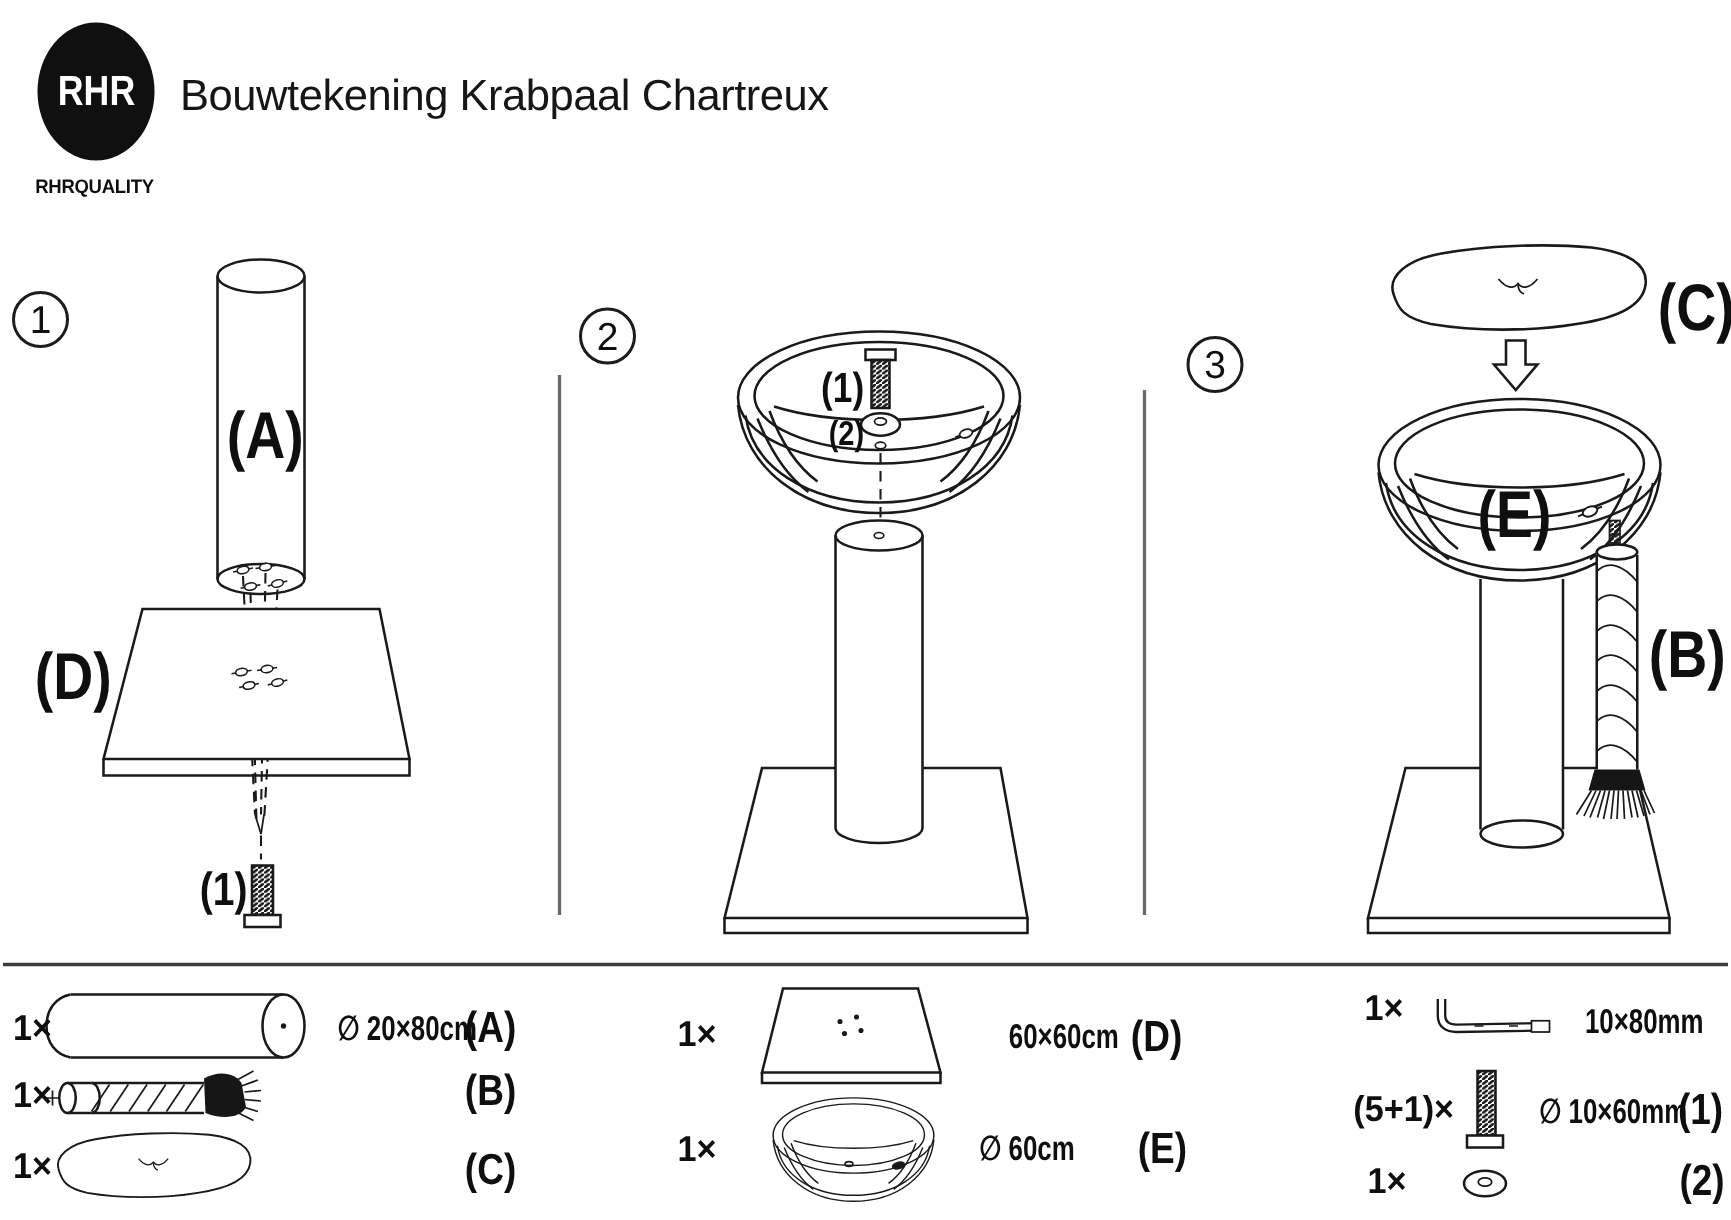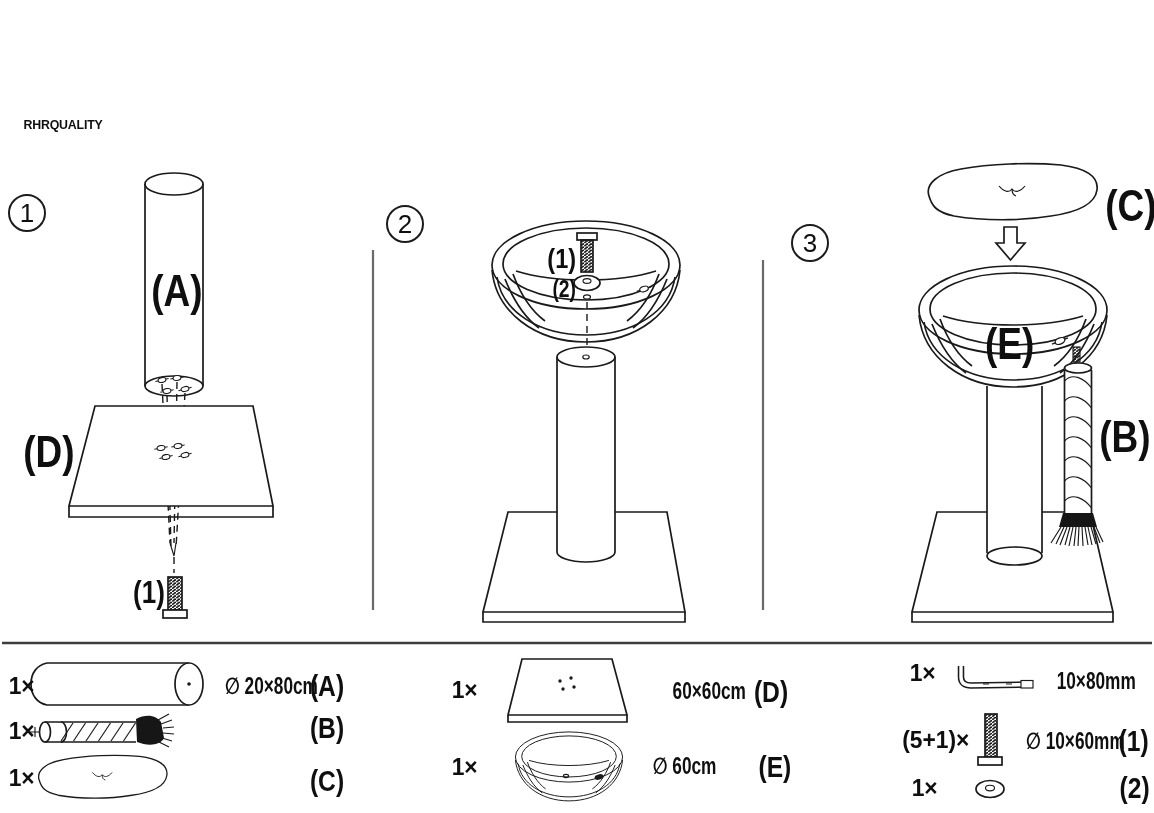--- a/index.html
+++ b/index.html
@@ -208,21 +208,25 @@
     <g>
       <rect x="985" y="714" width="12" height="43" style="fill:url(#thr)"></rect>
       <rect x="978" y="757" width="24" height="8" class="wfill"></rect>
     </g>
     <g>
       <ellipse cx="990" cy="789" rx="14" ry="8.5" class="wfill"></ellipse>
       <ellipse cx="990" cy="788" rx="4.5" ry="2.8" class="thin"></ellipse>
     </g>
   </svg>
 
+  <div class="logo-circle">
+    <span class="logo-txt">RHR</span>
+  </div>
   <div class="logo-sub" style="left:63px;top:124px;">RHRQUALITY</div>
+  <div class="title">Bouwtekening Krabpaal Chartreux</div>
 
   <div class="stepnum" style="left:8px;top:194px;">1</div>
   <div class="stepnum" style="left:386px;top:205px;">2</div>
   <div class="stepnum" style="left:791px;top:224px;">3</div>
 
   <div class="lbl ctr size-big" style="left:172px;top:291px;">(A)</div>
   <div class="lbl ctr size-big" style="left:44px;top:452px;">(D)</div>
   <div class="lbl ctr size-s1" style="left:146px;top:593px;">(1)</div>
   <div class="lbl ctr size-s2a" style="left:559px;top:259px;">(1)</div>
   <div class="lbl ctr size-s2b" style="left:562px;top:289px;">(2)</div>

